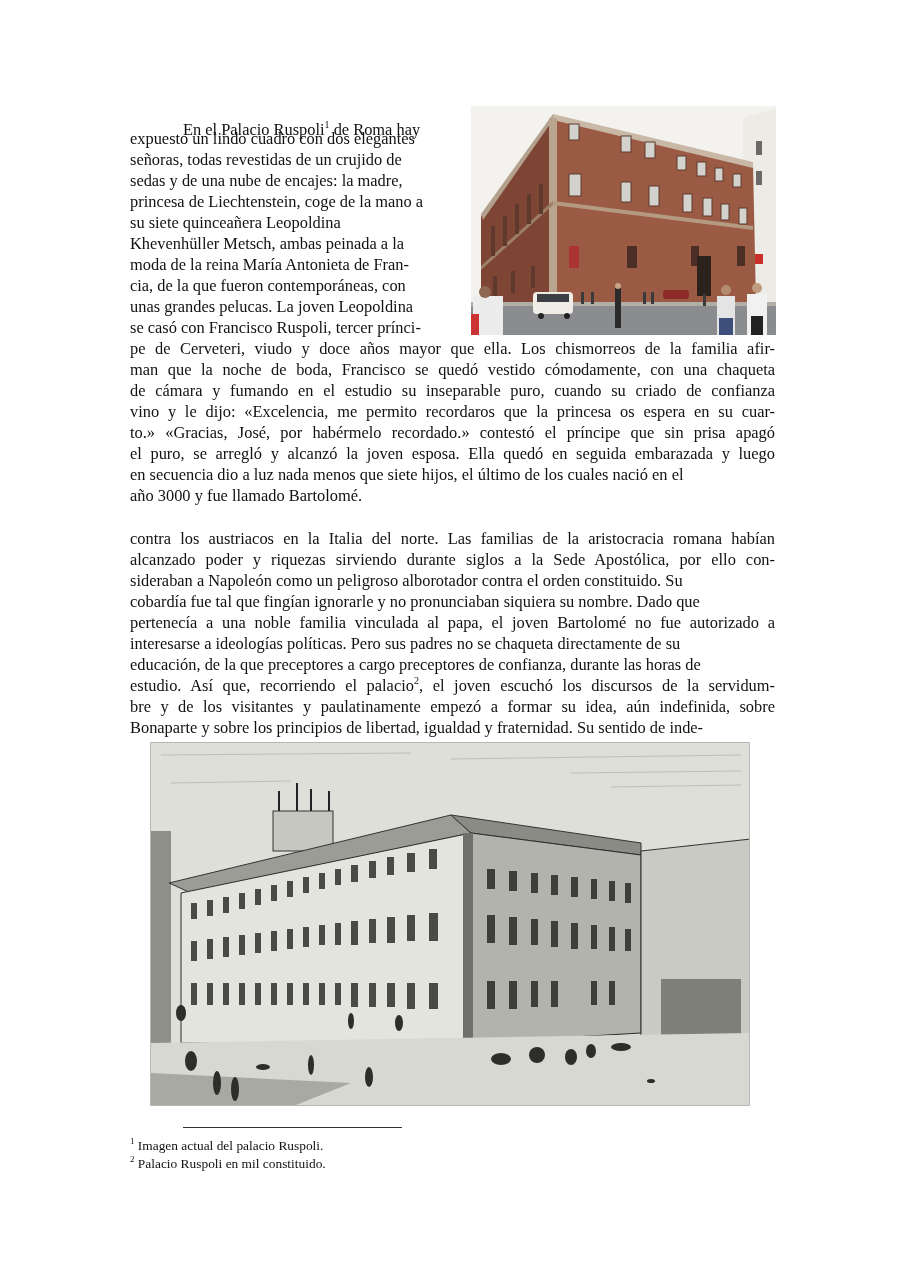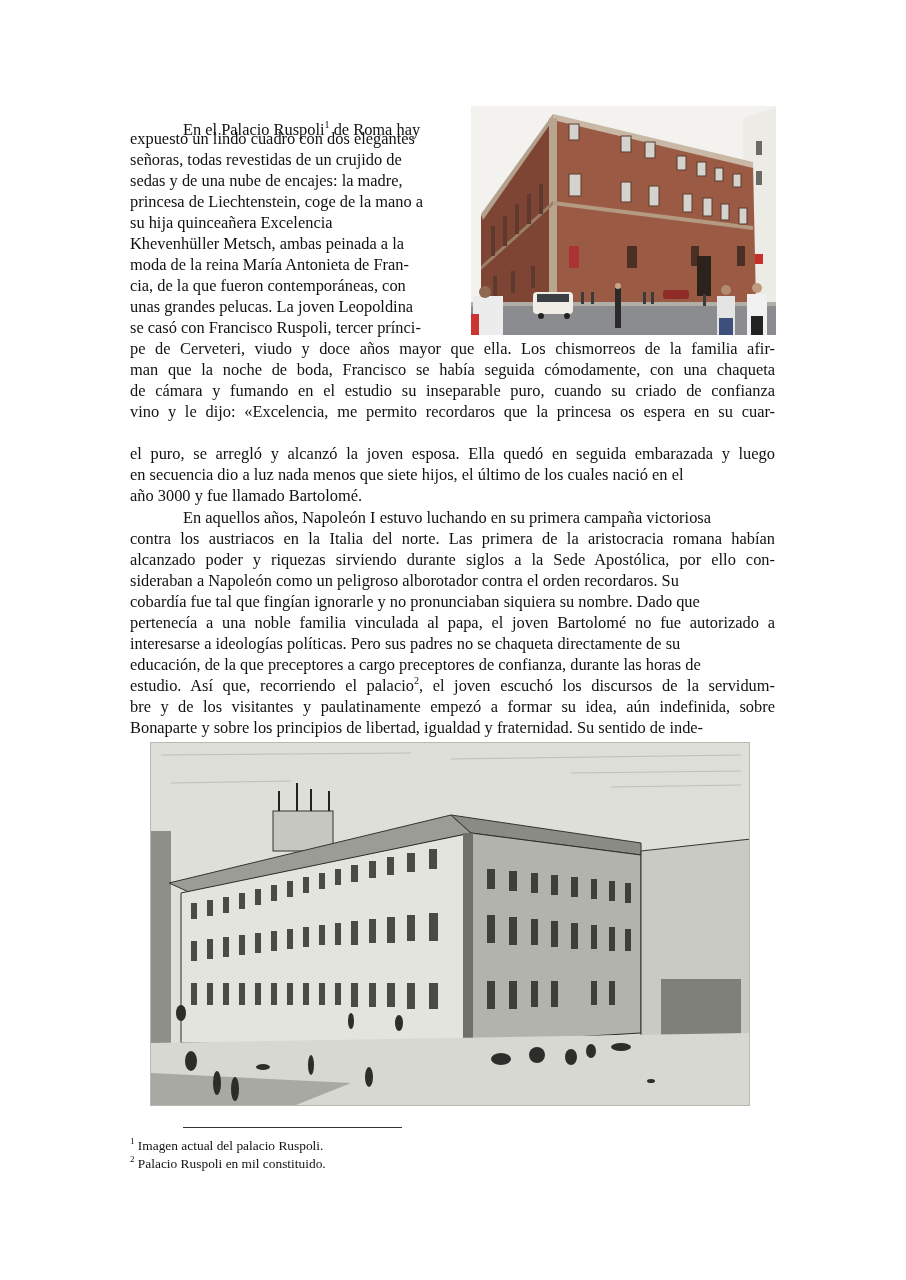--- a/index.html
+++ b/index.html
@@ -32,38 +32,38 @@
 
 <div class="page">
 
   <div class="line indent narrow" style="top:107px">
     <span>En el Palacio Ruspoli</span><sup>1</sup><span> de Roma  hay</span>
   </div>
   <div class="line narrow just-n" style="top:128px">expuesto un lindo cuadro con dos elegantes</div>
   <div class="line narrow" style="top:149px">señoras, todas revestidas de un crujido de</div>
   <div class="line narrow" style="top:170px">sedas y de una nube de encajes: la madre,</div>
   <div class="line narrow" style="top:191px">princesa de Liechtenstein, coge de la mano a</div>
-  <div class="line narrow" style="top:212px">su hija quinceañera Excelencia</div>
+  <div class="line narrow" style="top:212px">su siete quinceañera Leopoldina</div>
   <div class="line narrow" style="top:233px">Khevenhüller Metsch, ambas peinada a la</div>
   <div class="line narrow" style="top:254px">moda de la reina María Antonieta de Fran-</div>
   <div class="line narrow" style="top:275px">cia, de la que fueron contemporáneas, con</div>
   <div class="line narrow" style="top:296px">unas grandes pelucas. La joven Leopoldina</div>
   <div class="line narrow" style="top:317px">se casó con Francisco Ruspoli, tercer prínci-</div>
   <div class="line just" style="top:338px">pe de Cerveteri, viudo y doce años mayor que ella. Los chismorreos de la familia afir-</div>
-  <div class="line just" style="top:359px">man que la noche de boda, Francisco se había seguida cómodamente, con una chaqueta</div>
+  <div class="line just" style="top:359px">man que la noche de boda, Francisco se quedó vestido cómodamente, con una chaqueta</div>
   <div class="line just" style="top:380px">de cámara y fumando en el estudio su inseparable puro, cuando su criado de confianza</div>
   <div class="line just" style="top:401px">vino y le dijo: «Excelencia, me permito recordaros que la princesa os espera en su cuar-</div>
+  <div class="line just" style="top:422px">to.» «Gracias, José, por habérmelo recordado.» contestó el príncipe que sin prisa apagó</div>
   <div class="line" style="top:464px">en secuencia dio a luz nada menos que siete hijos, el último de los cuales nació en el</div>
   <div class="line just" style="top:443px">el puro, se arregló y alcanzó la joven esposa. Ella quedó en seguida embarazada y luego</div>
   <div class="line" style="top:485px">año 3000 y fue llamado Bartolomé.</div>
 
-  <div class="line indent" style="top:507px">En aquellos años, Napoleón I  estuvo luchando en su primera campaña victoriosa</div>
-  <div class="line just" style="top:528px">contra los austriacos en la Italia del norte. Las primera de la aristocracia romana habían</div>
+  <div class="line just" style="top:528px">contra los austriacos en la Italia del norte. Las familias de la aristocracia romana habían</div>
   <div class="line just" style="top:549px">alcanzado poder y riquezas sirviendo durante siglos a la Sede Apostólica, por ello con-</div>
-  <div class="line" style="top:570px">sideraban a Napoleón como un peligroso alborotador contra el orden recordaros. Su</div>
+  <div class="line" style="top:570px">sideraban a Napoleón como un peligroso alborotador contra el orden constituido. Su</div>
   <div class="line" style="top:591px">cobardía fue tal que fingían ignorarle y no pronunciaban siquiera su nombre. Dado que</div>
   <div class="line just" style="top:612px">pertenecía a una noble familia vinculada al papa, el joven Bartolomé no fue autorizado a</div>
   <div class="line" style="top:633px">interesarse a ideologías políticas. Pero sus padres no se chaqueta directamente de su</div>
   <div class="line" style="top:654px">educación, de la que preceptores a cargo preceptores de confianza, durante las horas de</div>
   <div class="line just" style="top:675px">
     <span>estudio. Así que, recorriendo el palacio</span><sup>2</sup><span>, el joven escuchó los discursos de la servidum-</span>
   </div>
   <div class="line just" style="top:696px">bre y de los visitantes y paulatinamente empezó a formar su idea, aún indefinida, sobre</div>
   <div class="line" style="top:717px">Bonaparte y sobre los principios de libertad, igualdad y fraternidad. Su sentido de inde-</div>
 

